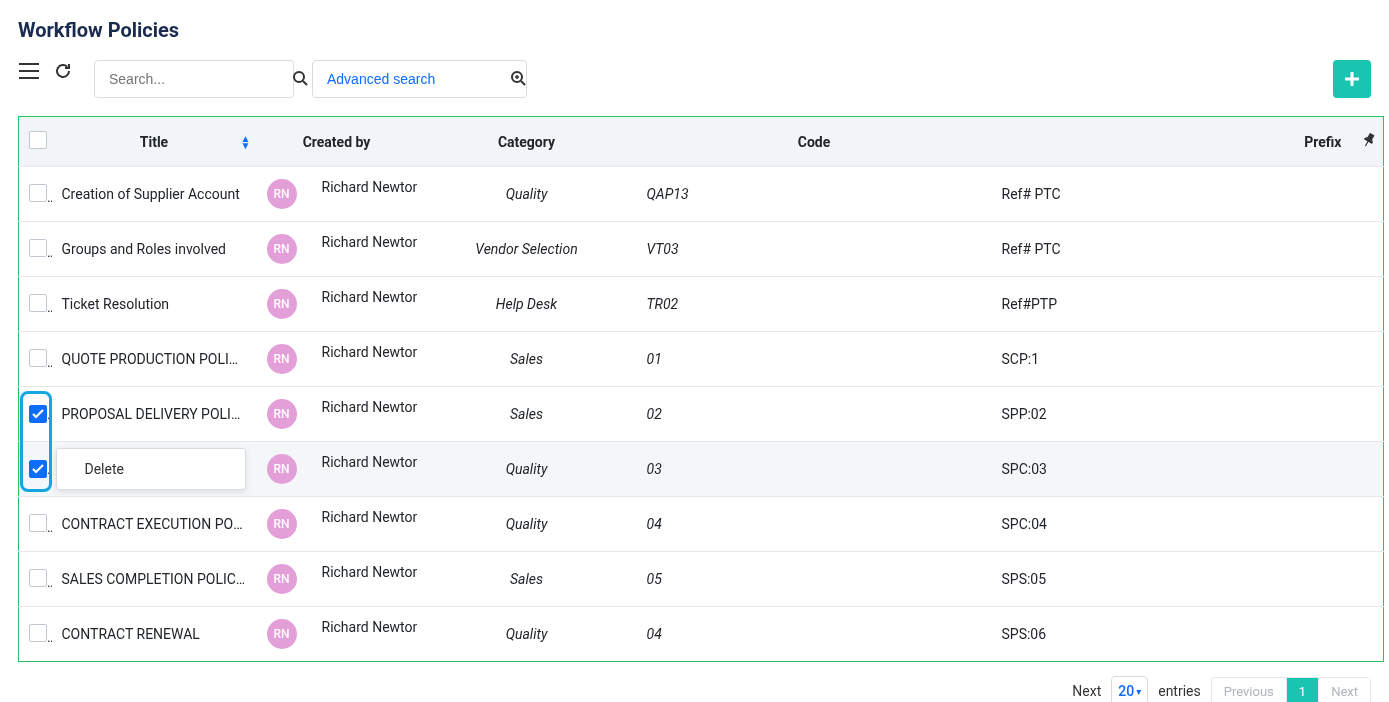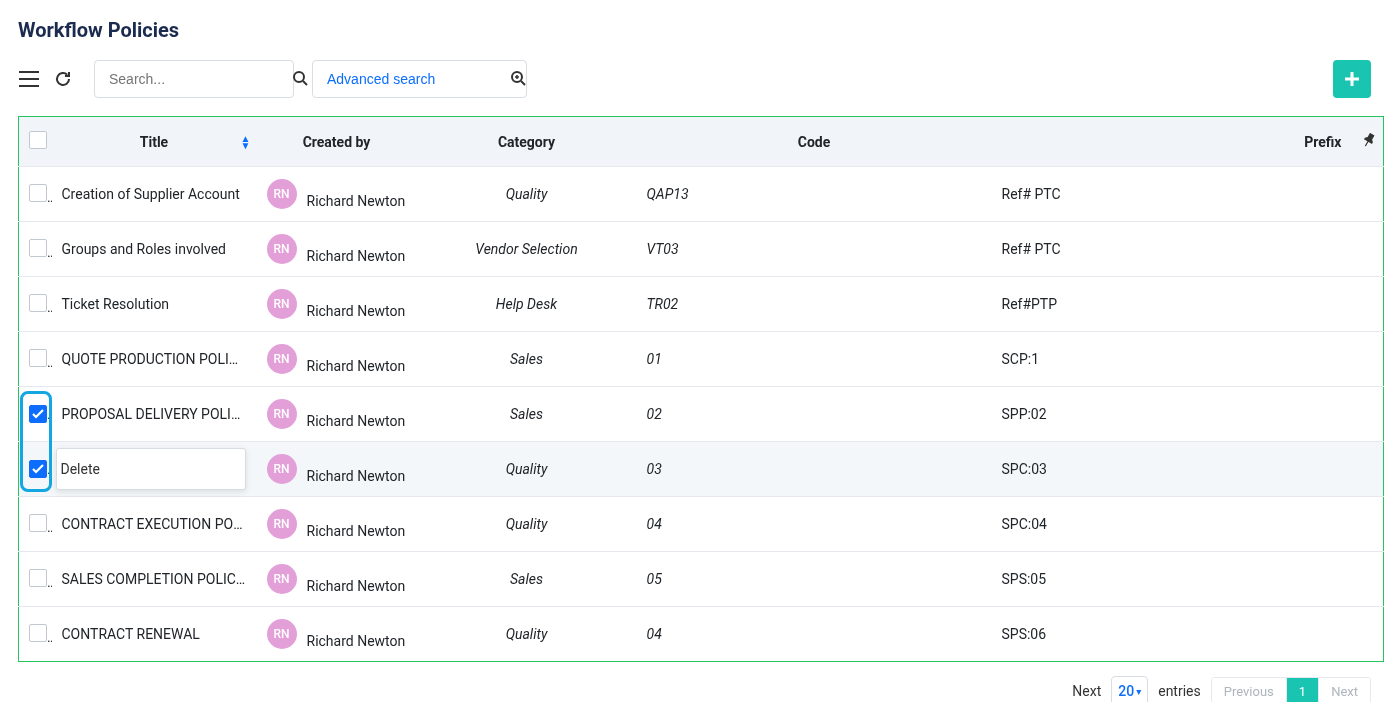--- a/index.html
+++ b/index.html
@@ -1,20 +1,20 @@
 <!DOCTYPE html>
 <html><head>
 <meta charset="utf-8">
 <style>
   * { box-sizing: border-box; }
   html, body { margin:0; padding:0; font-family: -apple-system, "Segoe UI", Roboto, Arial, sans-serif; font-size:14px; color:#212529; background:#fff; width:1389px; }
   .page { padding:18px; }
   .title { font-size:20px; font-weight:700; color:#1a2b4f; margin-bottom:18px; }
   .topbar { display:flex; align-items:center; justify-content:space-between; margin-bottom:18px; }
-  .topbar-left { display:flex; align-items:center; gap:12px; }
+  .topbar-left { display:flex; gap:12px; }
   .icon-btn { width:22px; height:22px; display:flex; align-items:center; justify-content:center; color:#333; cursor:pointer; }
   .search-box, .adv-search-box { display:flex; align-items:center; border:1px solid #d8dde3; border-radius:4px; height:38px; padding:0 12px; background:#fff; }
   .search-box { width:200px; margin-left:8px; }
   .adv-search-box { width:215px; margin-left:6px; }
   .search-box input, .adv-search-box input { border:none; outline:none; flex:1; font-size:14px; background:transparent; }
   .adv-search-box input { color:#0d6efd; }
   .adv-search-box input::placeholder { color:#0d6efd; }
   .search-icon { color:#333; }
   .add-btn { width:38px; height:38px; background:#19c5b1; border-radius:4px; display:flex; align-items:center; justify-content:center; color:#fff; font-size:18px; cursor:pointer; }
   table { width:100%; border-collapse:collapse; border:1px solid #22c55e; table-layout:fixed;}
@@ -30,23 +30,23 @@
   .sort-ind .up{color:#0d6efd;}
   .sort-ind .dn{color:#0d6efd;}
   tbody td { padding:12px 10px; border-top:1px solid #e5e9ee; font-size:14px; vertical-align:middle; white-space:nowrap; overflow:hidden; text-overflow:ellipsis;}
   tbody tr.row-hl { background:#f3f7fa; }
   .check { width:18px; height:18px; border:1px solid #c2c8d0; border-radius:2px; display:inline-flex; align-items:center; justify-content:center; background:#fff; }
   .check.checked { background:#0d6efd; border-color:#0d6efd; color:#fff; }
   .check svg { display:block; }
   .highlight-box { position:absolute; border:3px solid #13a6e0; border-radius:8px; pointer-events:none; }
   .table-wrap { position:relative; }
   .avatar { width:30px; height:30px; border-radius:50%; background:#e39fd8; color:#fff; display:inline-flex; align-items:center; justify-content:center; font-size:12px; font-weight:500; margin-right:10px; flex-shrink:0;}
-  .created-cell { display:flex; align-items:flex-end; }
+  .created-cell { display:flex; align-items:flex-start;gap:15px; }
   .context-menu { position:absolute; background:#fff; border:1px solid #d8dde3; box-shadow:0 2px 6px rgba(0,0,0,.1); border-radius:3px; padding:6px 0; min-width:190px; z-index:10;}
-  .context-menu-item { padding:6px 4px; font-size:14px; color:#333; cursor:pointer; }
+  .context-menu-item { padding:6px 28px; font-size:14px; color:#333; cursor:pointer; }
   .footer { display:flex; justify-content:flex-end; align-items:center; gap:10px; margin-top:14px; font-size:14px; color:#333;}
   .pg-size { border:1px solid #d8dde3; border-radius:4px; height:30px; padding:0 6px; display:flex; align-items:center; gap:2px; color:#0d6efd; font-weight:500; cursor:pointer;}
   .pager { display:flex; border:1px solid #e5e9ee; border-radius:3px; overflow:hidden; }
   .pager-btn { padding:6px 12px; background:#fff; color:#adb5bd; cursor:pointer; font-size:13px;}
   .pager-btn.active { background:#19c5b1; color:#fff; }
   .pager-btn + .pager-btn { border-left:1px solid #e5e9ee; }
   td.td-title { text-align:left; }
   td.td-cat { text-align:center;font-style:italic; }
   td.td-code { text-align:left;font-style:italic; }
   td.td-prefix { text-align:left; }

